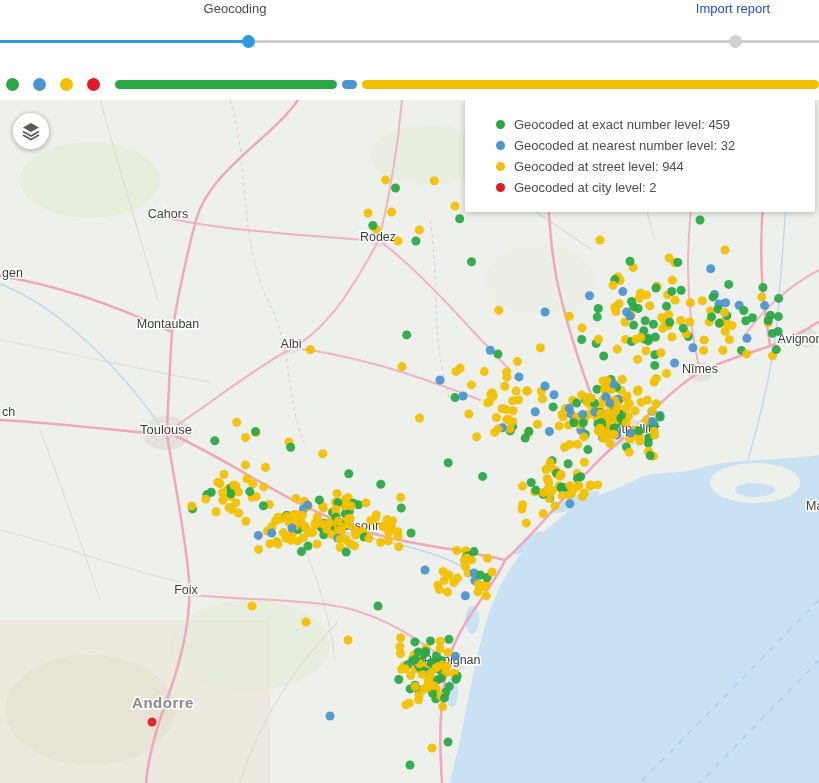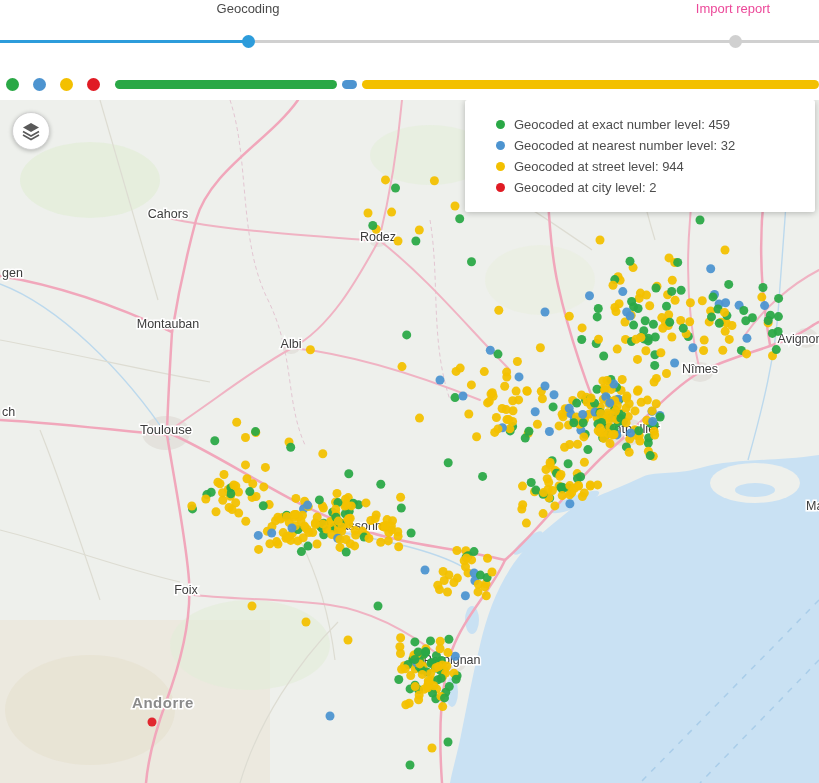--- a/index.html
+++ b/index.html
@@ -2,21 +2,21 @@
 <html><head>
 <meta charset="utf-8">
 <style>
   html,body{margin:0;padding:0;background:#ffffff;}
   body{font-family:"Liberation Sans", sans-serif;color:#444;}
   .app{position:relative;width:819px;height:783px;overflow:hidden;background:#fff;}
 
   
   .step-label{position:absolute;top:1px;transform:translateX(-50%);font-size:13px;white-space:nowrap;cursor:pointer;}
   .step-label.active{color:#4a4a4a;}
-  .step-label.pending{color:#ec4899;}
+  .step-label.pending{color:#1d4ed8;}
   .step-track{position:absolute;top:40px;left:0;right:0;height:3px;}
   .step-line{position:absolute;top:0;height:3px;}
   .step-dot{position:absolute;top:-5px;width:13px;height:13px;border-radius:50%;}
 
   
   .legend-dots{position:absolute;top:78px;left:6px;display:flex;gap:14px;}
   .legend-dot{width:13px;height:13px;border-radius:50%;display:inline-block;}
   .progress{position:absolute;top:80px;left:115px;right:0;height:9px;display:flex;gap:5px;}
   .progress-seg{height:9px;border-radius:5px;}
 
@@ -36,21 +36,21 @@
   .tip-row{display:flex;align-items:center;gap:9px;padding:3px 0;}
   .tip-dot{width:9px;height:9px;border-radius:50%;flex:0 0 auto;}
   .tip-text{font-size:13px;color:#4d4d4d;white-space:nowrap;}
 </style>
 </head>
 <body>
 
 <div class="app">
 
   <div>
-    <div class="step-label active" style="left:248px;">Geocoding</div>
+    <div class="step-label active" style="left:235px;">Geocoding</div>
     <div class="step-label pending" style="left:733px;">Import report</div>
     <div class="step-track">
       <div class="step-line" id="step-line-active" style="left: 0px; width: 248px; background: rgb(45, 156, 219);"></div>
       <div class="step-line" id="step-line-rest" style="left: 248px; right: 0px; background: rgb(208, 208, 208);"></div>
       <div class="step-dot" id="step-dot-1" style="left: 242px; background: rgb(45, 156, 219);"></div>
       <div class="step-dot" id="step-dot-2" style="left: 729px; background: rgb(208, 208, 208);"></div>
     </div>
   </div>
 
   <div class="legend-dots" id="legend-dots">

